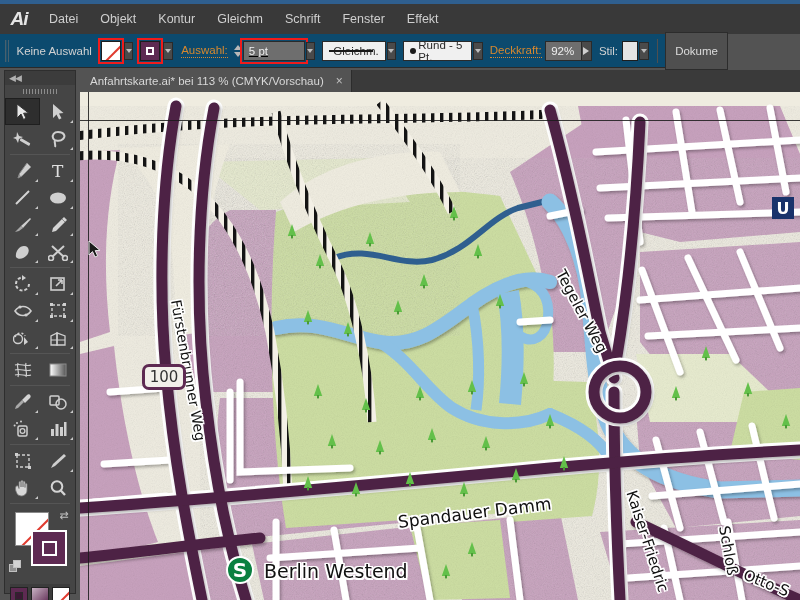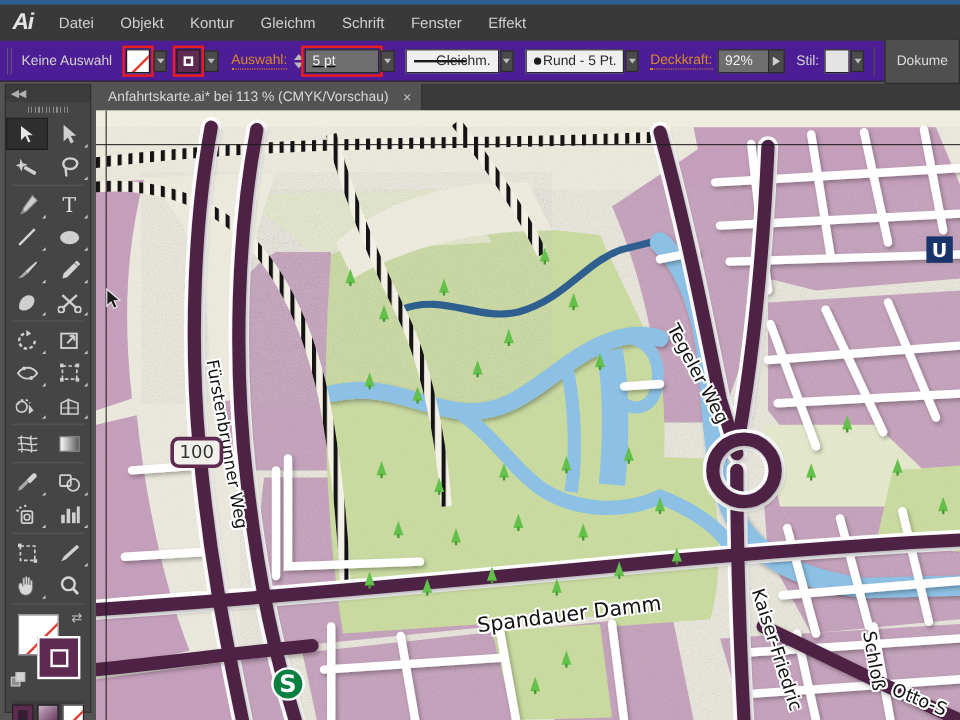--- a/index.html
+++ b/index.html
@@ -52,22 +52,22 @@
   .arrange-ico i:first-child { grid-row: span 2; background:#cfcfcf;}
   .caret {
     width: 0; height: 0; border-left: 4px solid transparent;
     border-right: 4px solid transparent; border-top: 5px solid #c4c4c4;
     margin-left: 4px;
   }
   .ws-ico { width: 30px; height: 20px; position: relative; }
 
   
   .controlbar {
-    position: absolute; left: 0; top: 34px; width: 800px; height: 34px;
-    background: #4c1d95; border-bottom: 1px solid #2a2a2a;
+    position: absolute; left: 0; top: 34px; width: 728px; height: 34px;
+    background: #0c4a6e; border-bottom: 1px solid #2a2a2a;
     display: flex; align-items: center;
   }
   .grip {
     width: 9px; height: 22px; margin-left: 4px; margin-right: 7px;
     background: repeating-linear-gradient(to right,#6e6e6e 0 1px,transparent 1px 3px);
     background-size: 3px 100%; background-position: center;
     background-repeat: repeat-x; opacity: .8;
   }
   .cb-label { color: #d2d2d2; font-size: 11.5px; white-space: nowrap; }
   .cb-label-dotted {
@@ -805,20 +805,21 @@
 
     <div class="artboard-line"></div>
     <div class="artboard-edge"></div>
 
     <div class="maplabel" style="left:96px;  top:200px; transform:rotate(80deg); transform-origin:left center;">Fürstenbrunner Weg</div>
     <div class="maplabel" style="left:480px; top:170px; transform:rotate(62deg); transform-origin:left center; font-size:15px;">Tegeler Weg</div>
     <div class="maplabel" style="left:551px; top:390px; transform:rotate(72deg); transform-origin:left center; font-size:15px;">Kaiser-Friedric</div>
     <div class="maplabel" style="left:318px; top:420px; transform:rotate(-7deg); transform-origin:left center; font-size:17px;">Spandauer Damm</div>
     <div class="maplabel" style="left:644px; top:425px; transform:rotate(80deg); transform-origin:left center; font-size:15px;">Schloß</div>
     <div class="maplabel" style="left:664px; top:473px; transform:rotate(22deg); transform-origin:left center; font-size:15px;">Otto-S</div>
+    <div class="maplabel" style="left:184px; top:468px; font-size:19px;">Berlin Westend</div>
 
     <div class="badge-100" style="left:62px; top:272px;">100</div>
     <div class="s-bahn" style="left:146px; top:464px;">S</div>
     <div class="u-bahn" style="left:692px; top:105px;">U</div>
 
     <div class="cursor">
       <svg width="14" height="20" viewBox="0 0 14 20">
         <path d="M1 1 L1 15 L4.5 11.6 L7 17 L9.6 15.8 L7.2 10.6 L12 10.4 Z" fill="#1c1c1c" stroke="#e8e8e8" stroke-width="1"></path>
       </svg>
     </div>

